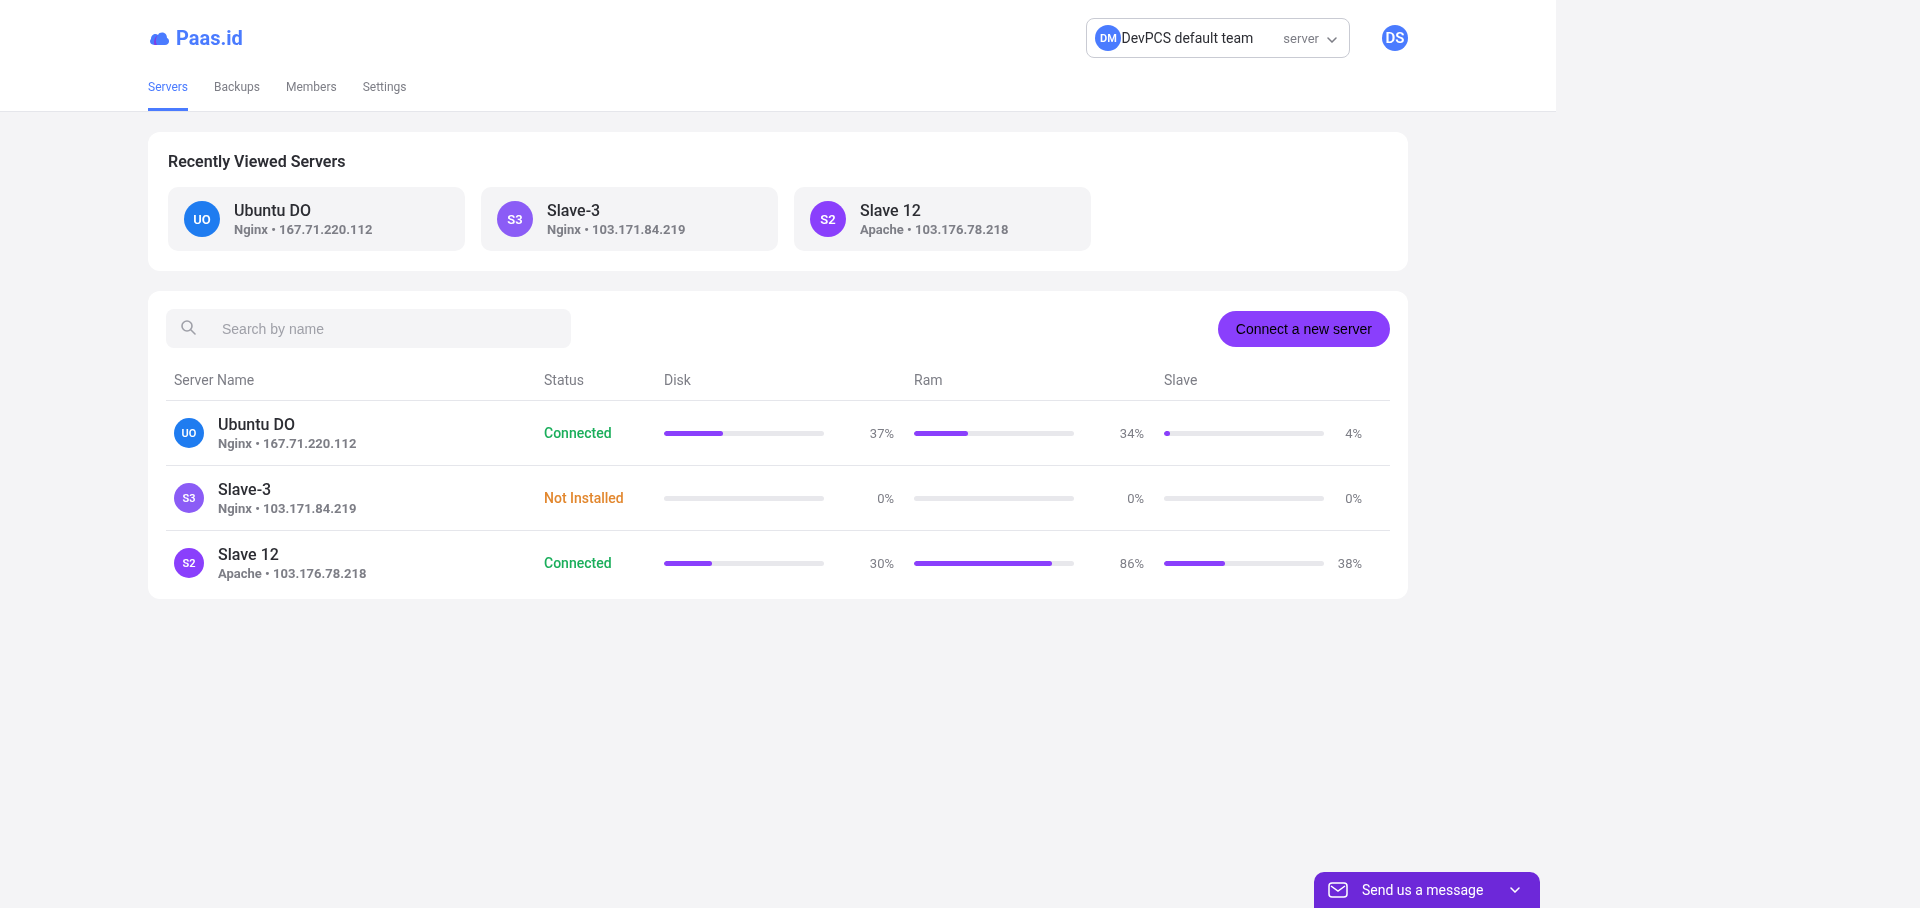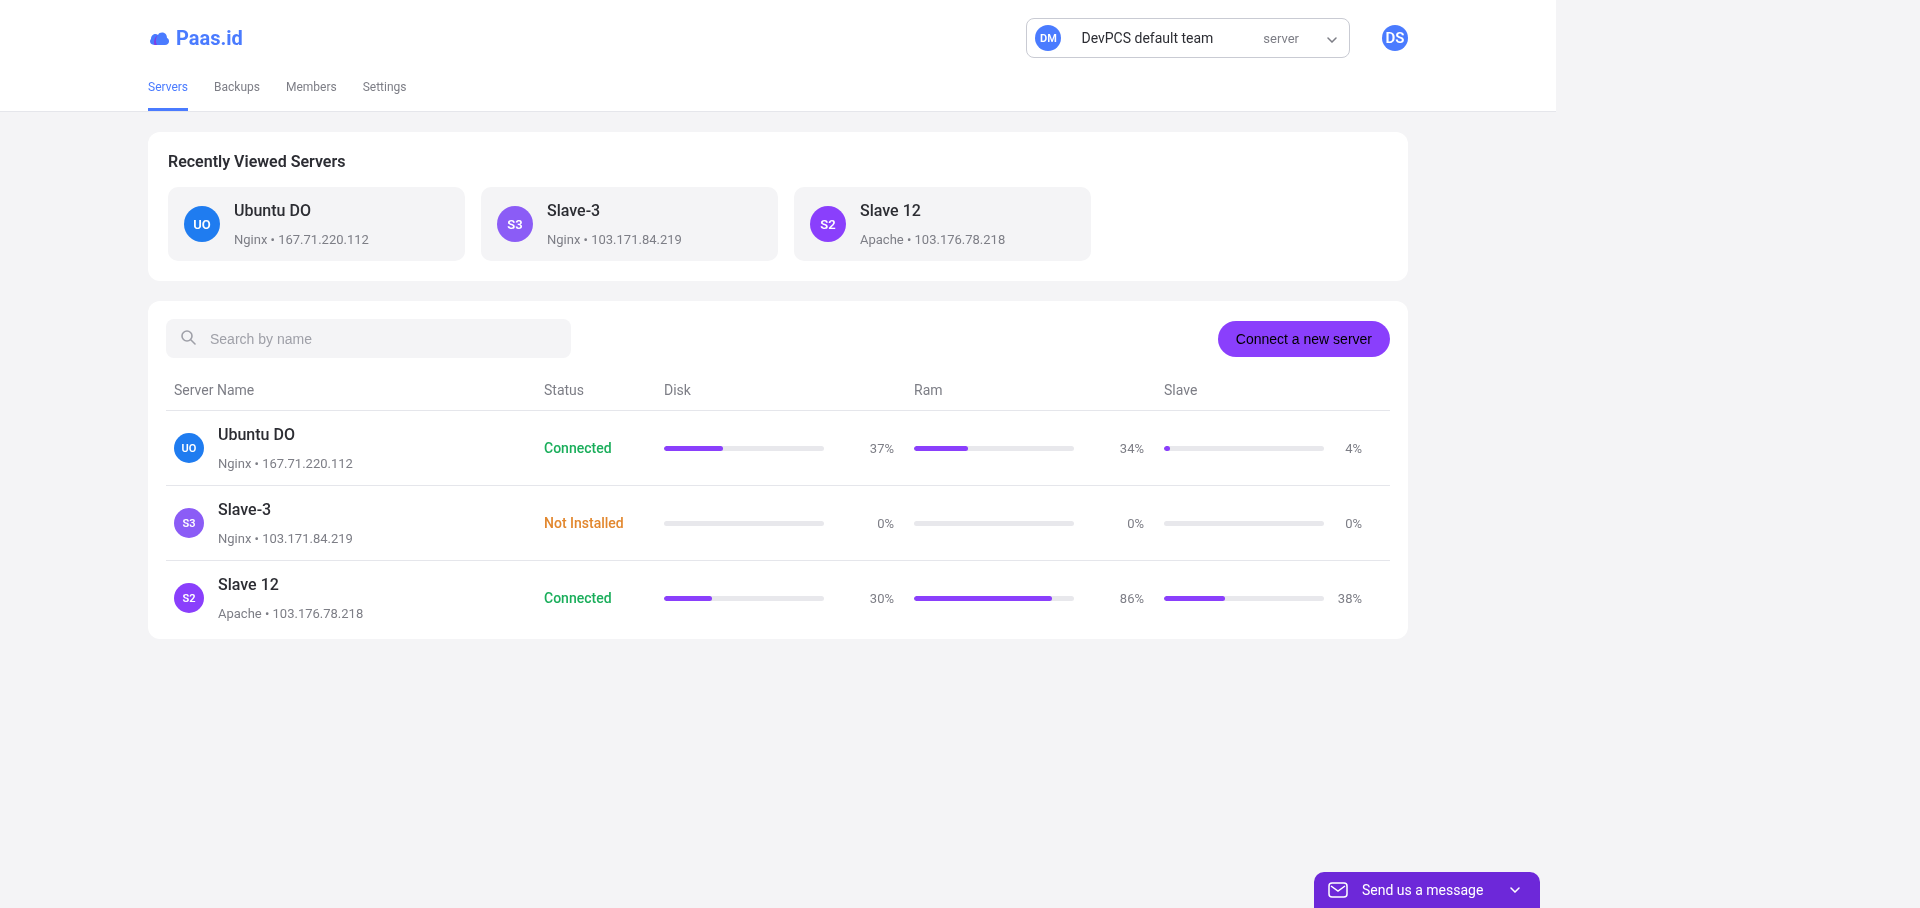--- a/index.html
+++ b/index.html
@@ -34,21 +34,21 @@
   .header-inner{
     width:1260px;margin:0 auto;
     display:flex;align-items:center;justify-content:space-between;
     padding-top:18px;
   }
   .logo{display:flex;align-items:center;gap:6px;font-weight:700;font-size:20px;color:var(--blue);}
   .logo svg{display:block;}
   .header-right{display:flex;align-items:center;gap:32px;}
   .team-select{
     border:1px solid #C9CBD3;border-radius:8px;
-    display:flex;align-items:center;gap:20px;
+    display:flex;align-items:center;gap:0;
     padding:6px 12px 6px 8px;
     cursor:pointer;
     margin-left:16px;
   }
   .team-avatar{
     width:26px;height:26px;border-radius:50%;
     background:var(--blue);color:#fff;
     display:flex;align-items:center;justify-content:center;
     font-size:11px;font-weight:600;
   }
@@ -87,27 +87,27 @@
   }
   .badge{
     width:36px;height:36px;border-radius:50%;
     color:#fff;display:flex;align-items:center;justify-content:center;
     font-size:13px;font-weight:600;flex:none;
   }
   .b-blue{background:#1F7CF0;}
   .b-green{background:#8b5cf6;}
   .b-purple{background:#8A3FFC;}
   .srv-name{font-size:16px;font-weight:500;color:var(--text);}
-  .srv-sub{font-size:13px;color:var(--muted);margin-top:12px;}
+  .srv-sub{font-size:13px;color:var(--muted);margin-top:2px;font-weight:bold;}
 
   
   .toolbar{display:flex;align-items:center;justify-content:space-between;margin-bottom:8px;}
   .search{
     background:var(--bg);border-radius:8px;width:405px;
-    display:flex;align-items:center;gap:12px;padding:10px 14px;
+    display:flex;align-items:center;gap:24px;padding:10px 14px;
   }
   .search input{
     border:none;background:transparent;outline:none;
     font-size:14px;color:var(--text);flex:1;
   }
   .search input::placeholder{color:#9FA0A8;}
   .btn-primary{
     background:var(--purple-light);color:#000000;border:none;
     border-radius:18px;padding:10px 18px;font-size:14px;font-weight:500;
     cursor:pointer;

